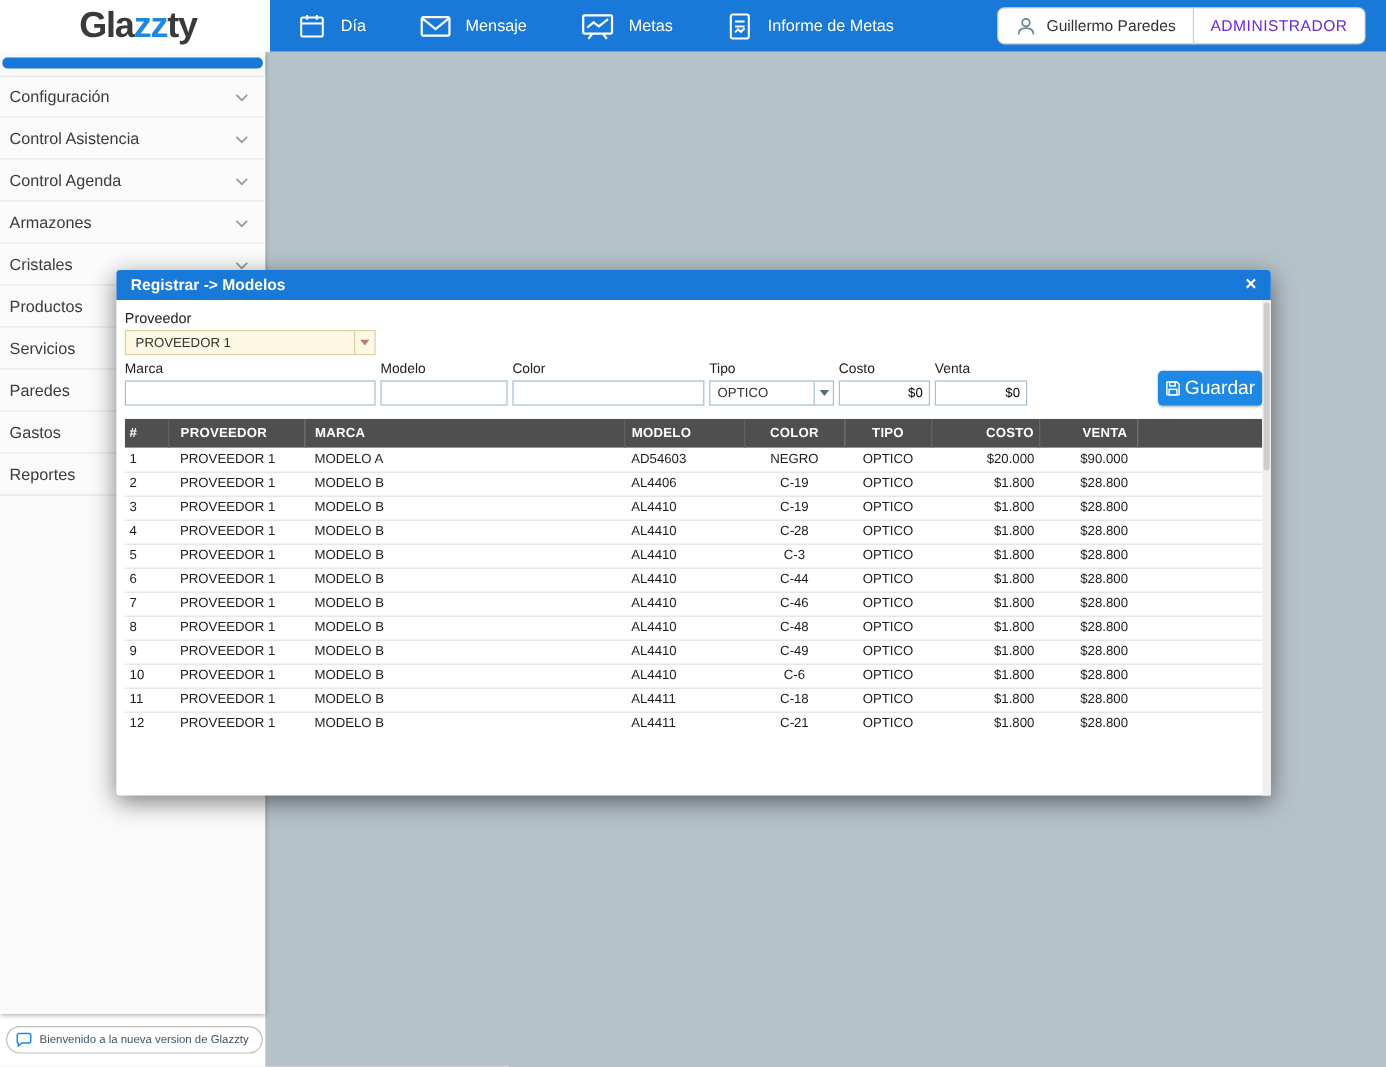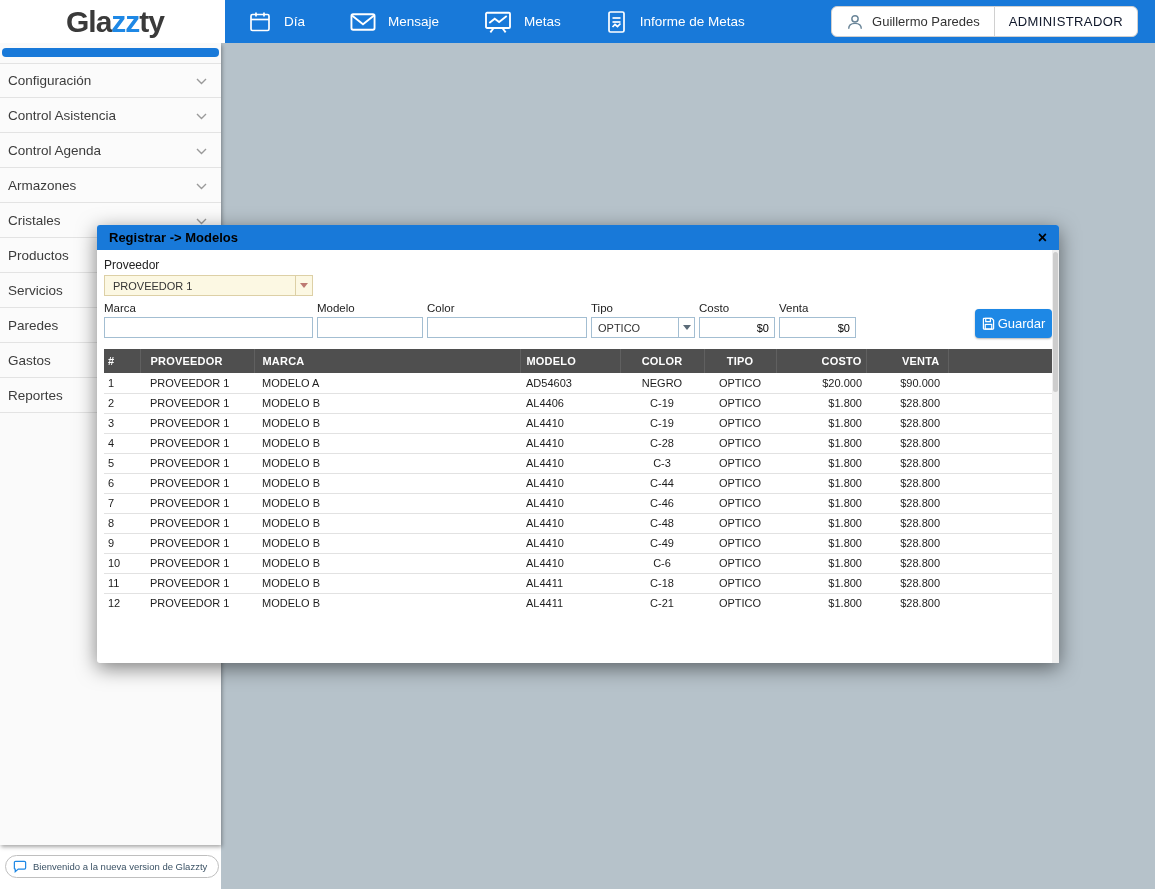--- a/index.html
+++ b/index.html
@@ -18,34 +18,34 @@
   .topbar{ position:absolute; top:0; left:0; width:1155px; height:43px; display:flex; z-index:5; }
   .logo-area{ width:225px; height:43px; background:#fff; display:flex; align-items:center; padding-left:66px; }
   .logo{ font-size:30px; font-weight:bold; color:#3a3a3a; letter-spacing:-1px; line-height:1; }
   .logo .logo-accent{ color:var(--button); }
   .topnav{ flex:1; background:var(--primary); display:flex; align-items:center; padding-left:22px; gap:44px; position:relative; }
   .nav-item{ display:flex; align-items:center; gap:11px; color:#fff; font-size:13.5px; cursor:pointer; }
   .nav-icon{ display:flex; align-items:center; }
   .user-chip{ position:absolute; right:17px; top:6px; height:31px; background:#fff; border:1px solid #cfcfcf; border-radius:6px; display:flex; align-items:center; padding:0 14px; cursor:pointer; }
   .user-chip .user-name{ font-size:13px; color:#333; margin-left:8px; }
   .chip-divider{ width:1px; height:31px; background:#d0d0d0; margin:0 14px; }
-  .user-role{ font-size:13px; color:#0f172a; letter-spacing:0.4px; }
+  .user-role{ font-size:13px; color:#6d28d9; letter-spacing:0.4px; }
 
   
   .sidebar{ position:absolute; top:43px; left:0; width:221px; height:802px; background:#fafafa; box-shadow:1px 2px 4px rgba(0,0,0,0.35); z-index:2; }
   .side-scrollhint{ margin:5px 2px 6px 2px; height:9px; border-radius:4px; background:var(--primary); }
   .menu-item{ height:35px; display:flex; align-items:center; justify-content:space-between; padding:0 14px 0 8px; border-bottom:1px solid #e3e3e3; font-size:13.5px; color:#3c3c3c; background:#fbfbfb; cursor:pointer; }
   .menu-item:first-of-type{ border-top:1px solid #e3e3e3; }
 
   
   .main-bg{ position:absolute; top:43px; left:221px; width:934px; height:846px; background:var(--bg); z-index:1; }
 
   
   .modal{ position:absolute; left:97px; top:225px; width:962px; height:438px; background:#fff; border-radius:3px; box-shadow:0 5px 20px rgba(0,0,0,0.5); z-index:10; }
-  .modal-header{ height:25px; background:var(--primary); color:#000000; display:flex; align-items:center; justify-content:space-between; padding:0 12px; border-radius:3px 3px 0 0; }
+  .modal-header{ height:25px; background:var(--primary); color:#ffffff; display:flex; align-items:center; justify-content:space-between; padding:0 12px; border-radius:3px 3px 0 0; }
   .modal-title{ font-size:13px; font-weight:bold; }
   .modal-close{ font-size:16px; font-weight:bold; cursor:pointer; line-height:1; }
   .modal-body{ position:relative; padding:8px 7px 0 7px; height:413px; }
 
   .prov-label{ font-size:12px; color:#222; margin-bottom:3px; height:14px; }
   .prov-select{ width:209px; height:21px; background:var(--provbg); border:1px solid #ddd0a6; display:flex; align-items:center; justify-content:space-between; font-size:11px; color:#333; padding-left:8px; margin-bottom:6px; cursor:pointer; }
   .prov-arrow{ width:17px; height:19px; border-left:1px solid #ddd0a6; display:flex; align-items:center; justify-content:center; }
 
   .fields-row{ display:flex; position:relative; }
   .field{ display:flex; flex-direction:column; margin-right:4px; }
@@ -54,21 +54,21 @@
   .w-marca input, .w-marca{ width:209px; }
   .w-modelo input, .w-modelo{ width:106px; }
   .w-color input, .w-color{ width:160px; }
   .w-tipo{ width:104px; }
   .w-costo input, .w-costo{ width:76px; }
   .w-venta input, .w-venta{ width:77px; }
   .money{ text-align:right; }
   .select{ width:104px; height:21px; border:1px solid #a3bed2; background:#fff; display:flex; align-items:center; justify-content:space-between; font-size:11px; color:#333; padding-left:6px; cursor:pointer; }
   .sel-arrow{ width:16px; height:19px; border-left:1px solid #a3bed2; display:flex; align-items:center; justify-content:center; }
 
-  .btn{ background:var(--button); color:#fff; border:none; border-radius:4px; font-size:13px; font-family:"Liberation Sans",sans-serif; height:29px; min-width:77px; display:flex; align-items:center; justify-content:center; gap:3px; cursor:pointer; box-shadow:0 1px 2px rgba(0,0,0,0.3); padding:0 6px; }
+  .btn{ background:var(--button); color:#fff; border:none; border-radius:4px; font-size:16px; font-family:"Liberation Sans",sans-serif; height:29px; min-width:77px; display:flex; align-items:center; justify-content:center; gap:3px; cursor:pointer; box-shadow:0 1px 2px rgba(0,0,0,0.3); padding:0 6px; }
   .guardar{ position:absolute; right:0; bottom:0; }
 
   .table-wrap{ margin-top:11px; height:260px; overflow:hidden; }
   table{ border-collapse:collapse; table-layout:fixed; width:948px; font-size:11px; }
   thead th{ background:var(--thead); color:#fff; height:24px; font-weight:bold; text-align:center; border-right:1px solid #606060; padding:0; letter-spacing:0.2px; }
   thead th:last-child{ border-right:none; }
   tbody td{ height:20px; border-bottom:1px solid #e2e2e2; color:#1d1d1d; padding:0; white-space:nowrap; overflow:hidden; background:#fff; }
   .c0{ text-align:left; padding-left:4px; }
   .c1{ text-align:left; padding-left:10px; }
   .c2{ text-align:left; padding-left:8px; }

